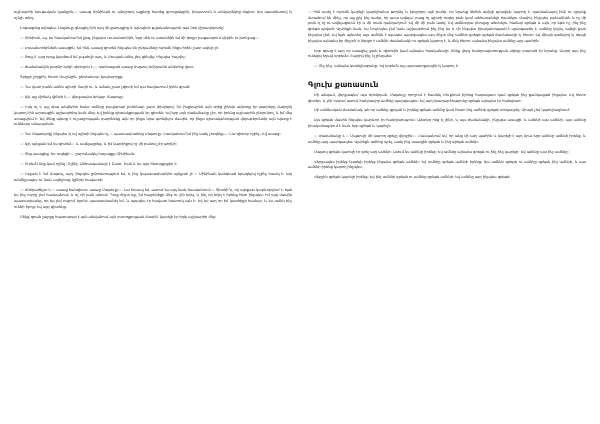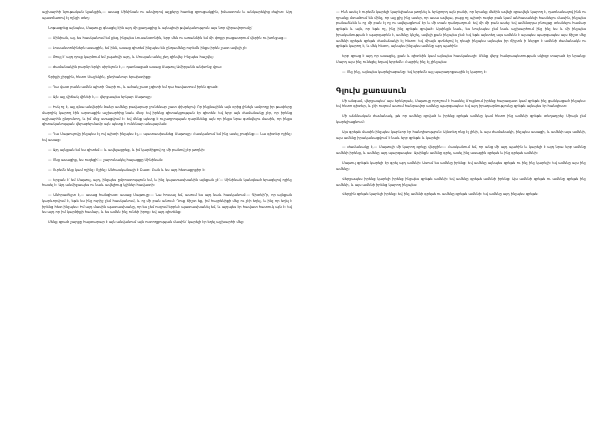--- a/index.html
+++ b/index.html
@@ -25,21 +25,20 @@
   .columns {
     display: flex;
     gap: 16px;
     height: 100%;
   }
   .col {
     flex: 1 1 0;
     min-width: 0;
     display: flex;
     flex-direction: column;
-    margin-left: 28px;
   }
   p.par {
     margin: 0 0 4.2px 0;
     font-size: 3.55px;
     line-height: 1.62;
     text-align: justify;
     text-justify: inter-word;
     hyphens: auto;
     color: #1b1b1b;
   }

